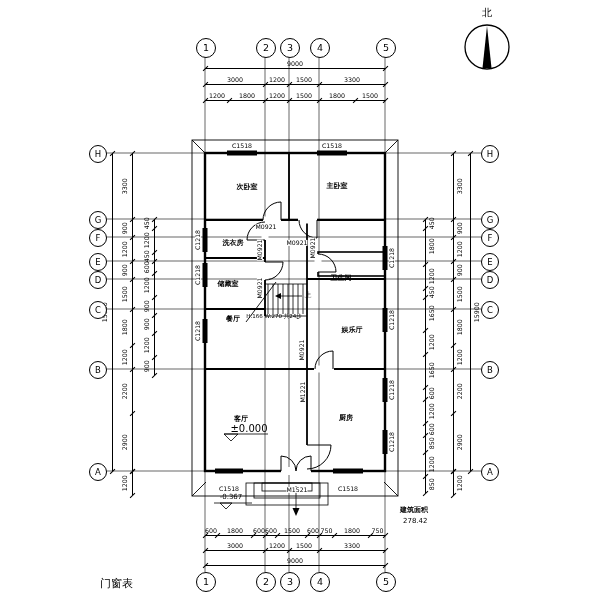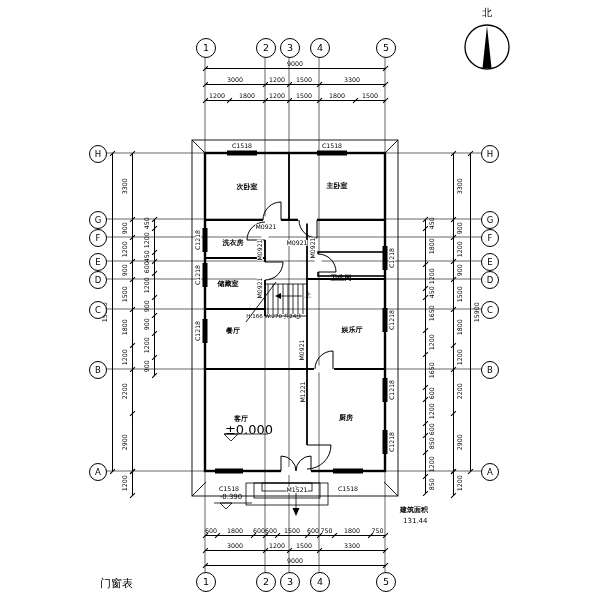--- a/index.html
+++ b/index.html
@@ -432,21 +432,21 @@
       <span class="dim-cell" style="flex-grow: 1200;">
         <i>1200</i>
       </span>
     </div>
 
   <div class="room-label" style="left:247px;top:187px">次卧室</div>
   <div class="room-label" style="left:337px;top:186px">主卧室</div>
   <div class="room-label" style="left:233px;top:243px">洗衣房</div>
   <div class="room-label" style="left:341px;top:278px">卫生间</div>
   <div class="room-label" style="left:228px;top:284px">储藏室</div>
-  <div class="room-label" style="left:233px;top:331px">餐厅</div>
+  <div class="room-label" style="left:233px;top:319px">餐厅</div>
   <div class="room-label" style="left:352px;top:330px">娱乐厅</div>
   <div class="room-label" style="left:241px;top:419px">客厅</div>
   <div class="room-label" style="left:346px;top:418px">厨房</div>
 
   <div class="tag" style="left:242px;top:146px">C1518</div>
   <div class="tag" style="left:332px;top:146px">C1518</div>
   <div class="tag" style="left:229px;top:489px">C1518</div>
   <div class="tag" style="left:348px;top:489px">C1518</div>
   <div class="tag" style="left:297px;top:490px">M1521</div>
   <div class="tag v" style="left:198px;top:240px">C1218</div>
@@ -460,19 +460,19 @@
   <div class="tag" style="left:297px;top:243px">M0921</div>
   <div class="tag v" style="left:260px;top:250px">M0921</div>
   <div class="tag v" style="left:260px;top:288px">M0921</div>
   <div class="tag v" style="left:313px;top:248px">M0921</div>
   <div class="tag v" style="left:302px;top:350px">M0921</div>
   <div class="tag v" style="left:303px;top:392px">M1221</div>
 
   <div class="note" style="left:100px;top:578px;font-size:11px">门窗表</div>
   <div class="note center" style="left:487px;top:13px;font-size:10px;position:absolute">北</div>
   <div class="note" style="left:400px;top:507px;font-size:7px;font-weight:600">建筑面积</div>
-  <div class="note" style="left:403px;top:518px;font-size:7px">131.44</div>
-  <div class="note center" style="left:249px;top:429px;font-size:13px;position:absolute">±0.000</div>
-  <div class="note center" style="left:231px;top:497px;font-size:7px;position:absolute">-0.390</div>
+  <div class="note" style="left:403px;top:518px;font-size:7px">278.42</div>
+  <div class="note center" style="left:249px;top:429px;font-size:10px;position:absolute">±0.000</div>
+  <div class="note center" style="left:231px;top:497px;font-size:7px;position:absolute">-0.367</div>
   <div class="note center" style="left:308px;top:295px;font-size:7px;position:absolute">上</div>
   <div class="note center" style="left:274px;top:317px;font-size:5.5px;position:absolute">H:166 W:270 共24步</div>
 
 </div>
 
 </body></html>

